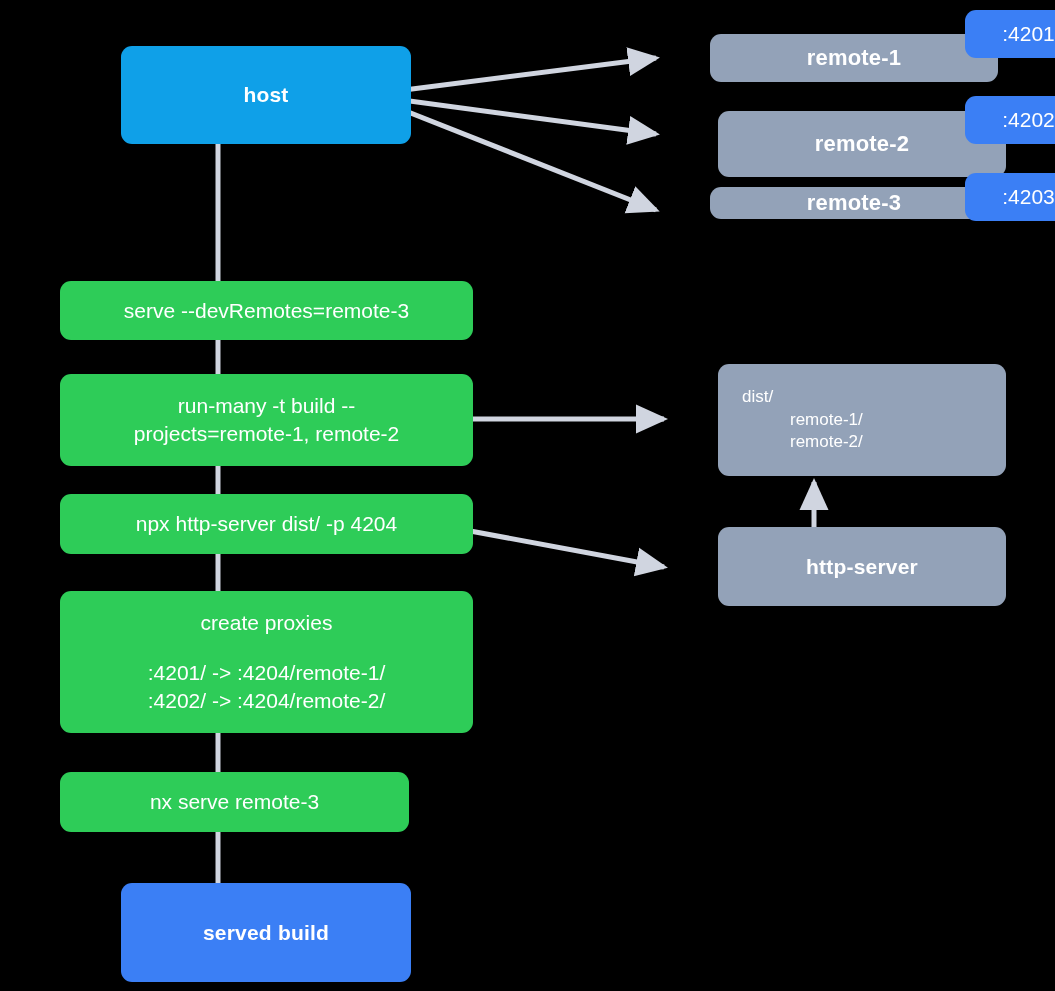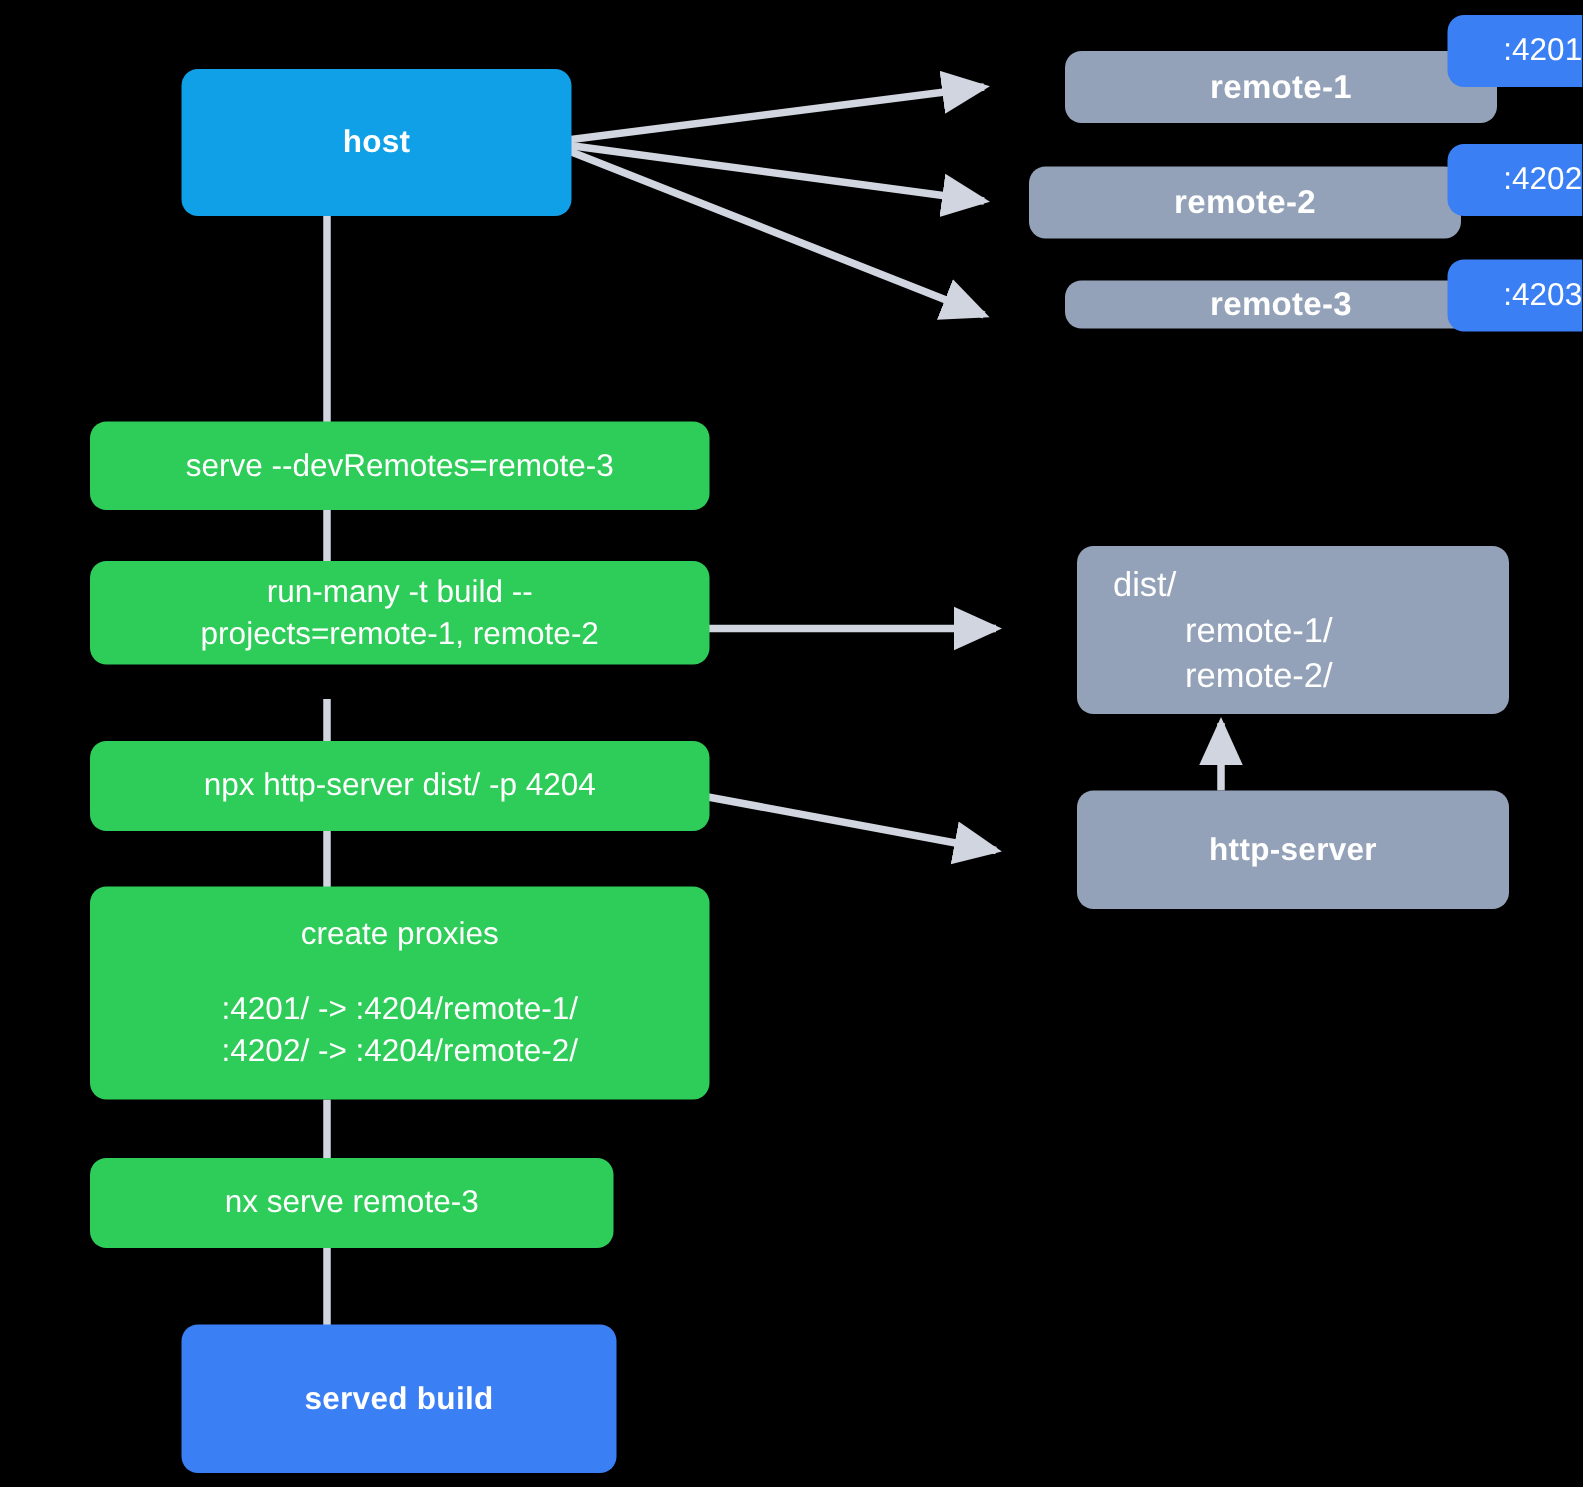--- a/index.html
+++ b/index.html
@@ -77,21 +77,21 @@
   }
   .node-badge {
     background: #3B7FF5;
     font-size: 21px;
     font-weight: normal;
     border-radius: 11px;
     z-index: 5;
   }
   .node-dist {
     background: #93A2B8;
-    font-size: 23px;
+    font-size: 17px;
     font-weight: normal;
     justify-content: flex-start;
     text-align: left;
     z-index: 2;
   }
   .node-dist .dirlines {
     padding-left: 24px;
   }
   .indent {
     padding-left: 48px;
@@ -129,52 +129,52 @@
     <line x1="365" y1="95" x2="656" y2="134" stroke="#D0D5E0" stroke-width="5" marker-end="url(#ah)"></line>
     <line x1="365" y1="95" x2="656" y2="210" stroke="#D0D5E0" stroke-width="5" marker-end="url(#ah)"></line>
 
     <line x1="427" y1="419" x2="664" y2="419" stroke="#D0D5E0" stroke-width="5" marker-end="url(#ah)"></line>
 
     <line x1="427" y1="523" x2="664" y2="567" stroke="#D0D5E0" stroke-width="5" marker-end="url(#ah)"></line>
 
     <line x1="814" y1="527" x2="814" y2="482" stroke="#D0D5E0" stroke-width="5" marker-end="url(#ah)"></line>
   </svg>
 
-  <div class="node node-host" style="left:73px; top:46px; width:260px; height:98px;">
+  <div class="node node-host" style="left:73px; top:46px; width:290px; height:98px;">
     <span>host</span>
   </div>
 
   <div class="node node-remote" style="left:662px; top:34px; width:288px; height:48px;">
     <span>remote-1</span>
   </div>
   <div class="node node-badge" style="left:917px; top:10px; width:127px; height:48px;">
     <span>:4201</span>
   </div>
 
-  <div class="node node-remote" style="left:638px; top:111px; width:288px; height:48px;">
+  <div class="node node-remote" style="left:670px; top:111px; width:288px; height:66px;">
     <span>remote-2</span>
   </div>
   <div class="node node-badge" style="left:917px; top:96px; width:127px; height:48px;">
     <span>:4202</span>
   </div>
 
   <div class="node node-remote" style="left:662px; top:187px; width:288px; height:32px;">
     <span>remote-3</span>
   </div>
   <div class="node node-badge" style="left:917px; top:173px; width:127px; height:48px;">
     <span>:4203</span>
   </div>
 
   <div class="node node-green" style="left:12px; top:281px; width:413px; height:59px;">
     <div class="lines">
       <span class="ln">serve --devRemotes=remote-3</span>
     </div>
   </div>
 
-  <div class="node node-green" style="left:12px; top:374px; width:413px; height:69px;">
+  <div class="node node-green" style="left:12px; top:374px; width:413px; height:92px;">
     <div class="lines">
       <span class="ln">run-many -t build --</span>
       <span class="ln">projects=remote-1, remote-2</span>
     </div>
   </div>
 
   <div class="node node-green" style="left:12px; top:494px; width:413px; height:60px;">
     <div class="lines">
       <span class="ln">npx http-server dist/ -p 4204</span>
     </div>

